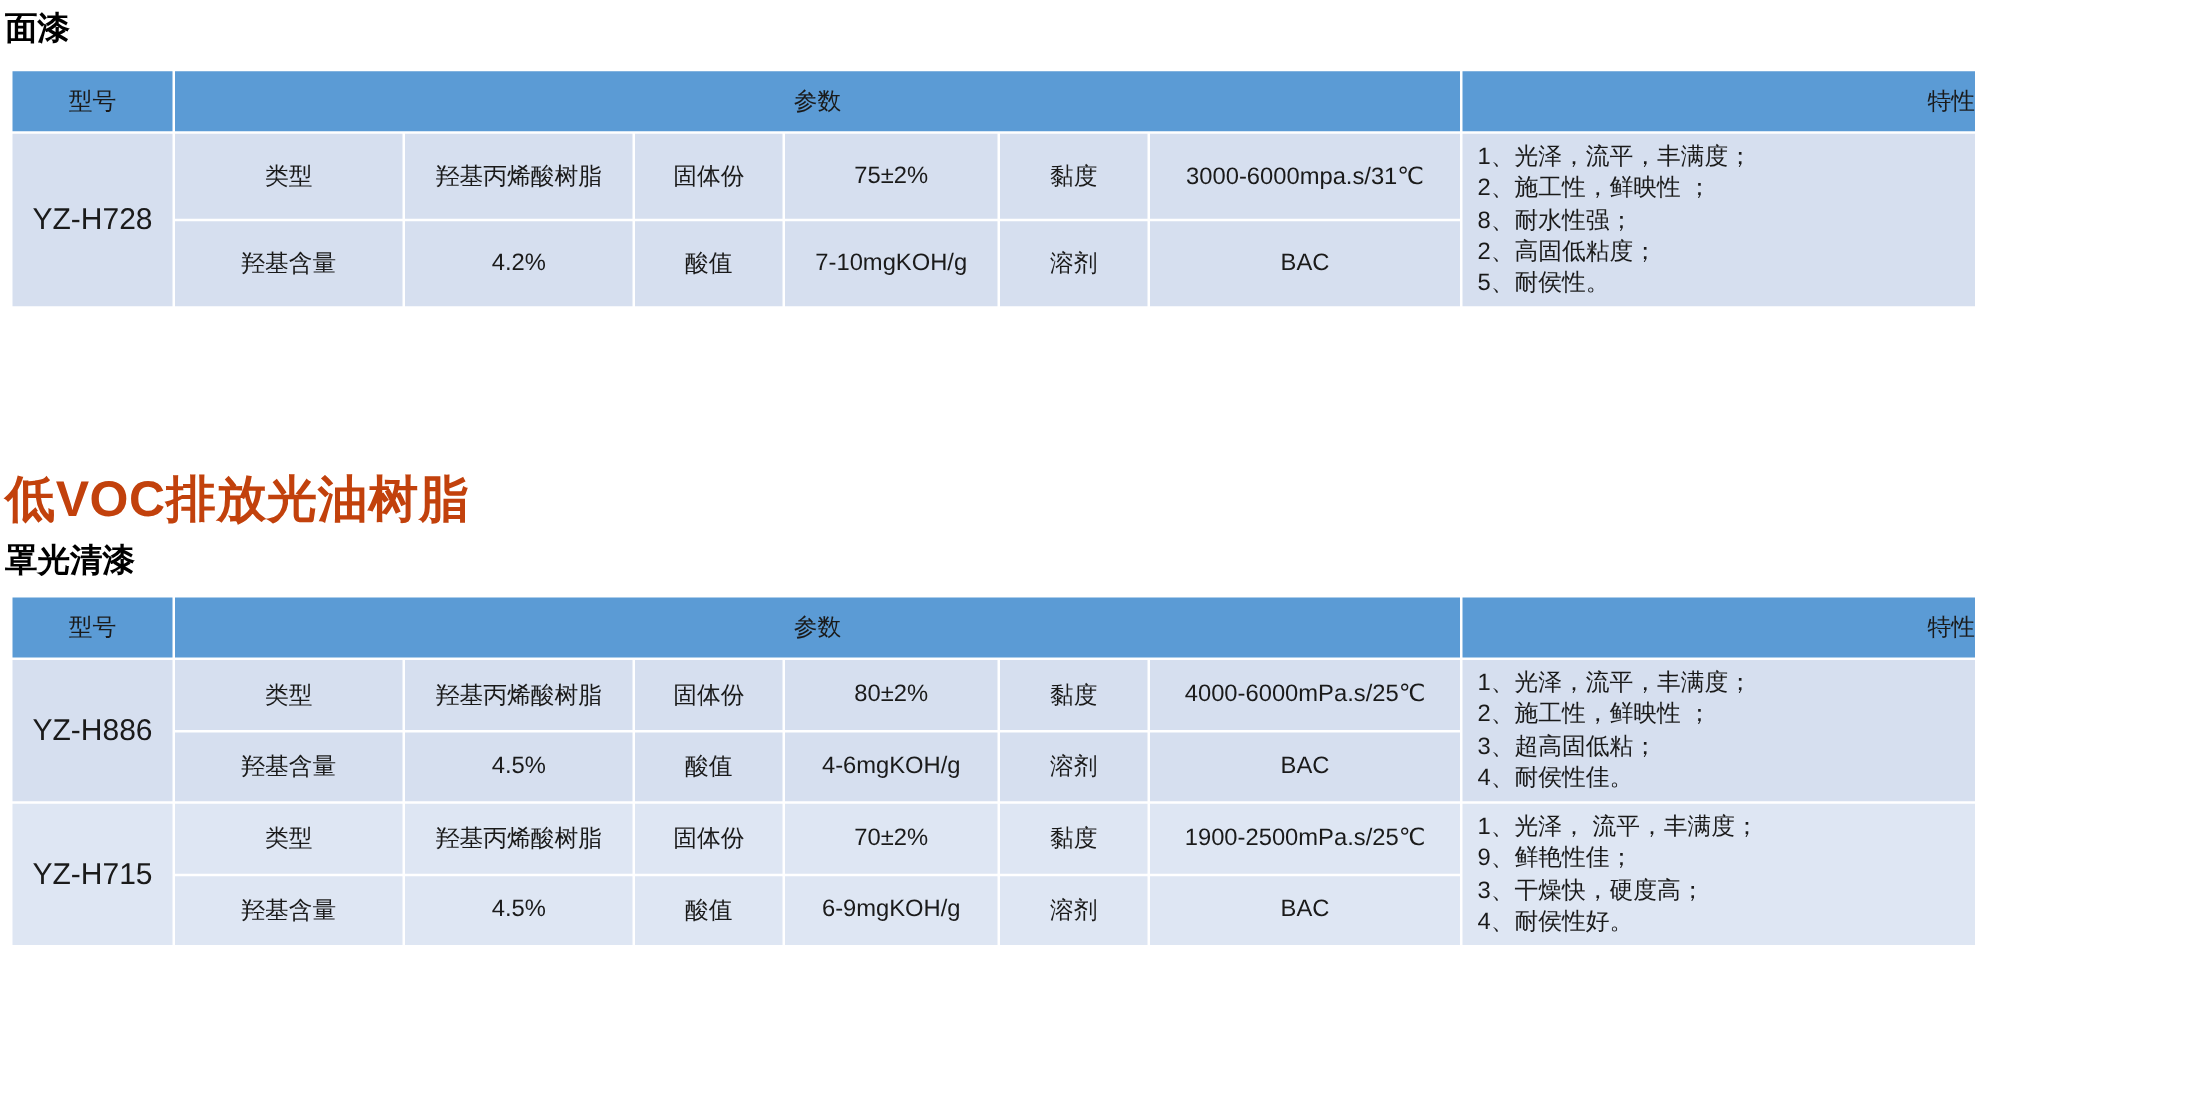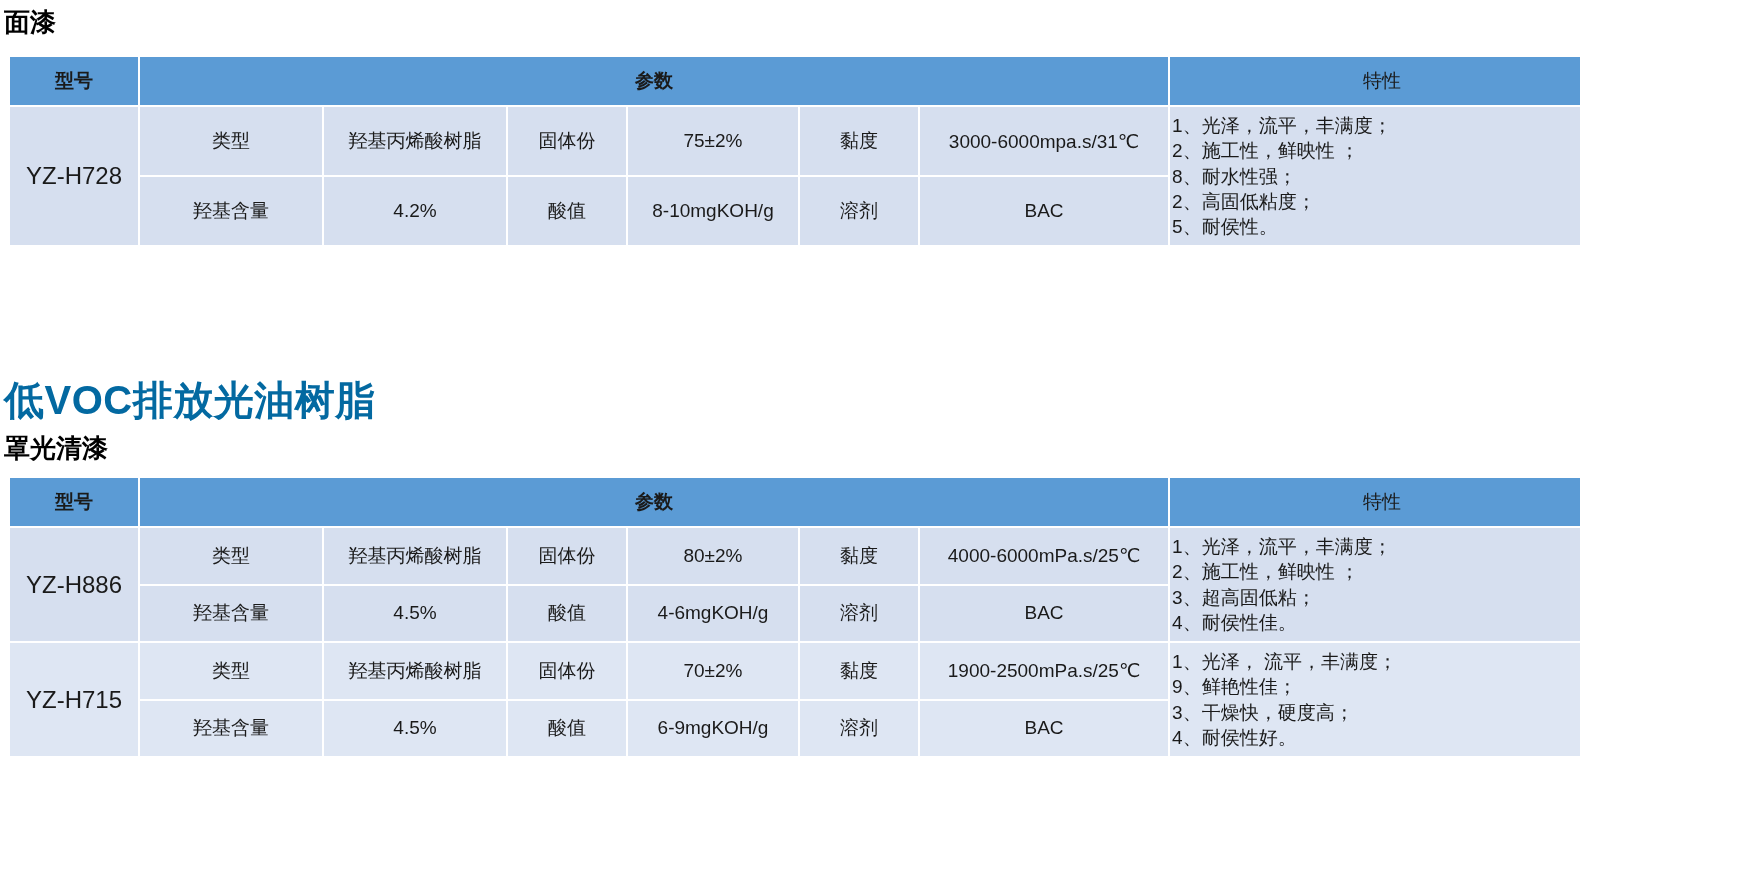--- a/index.html
+++ b/index.html
@@ -28,21 +28,21 @@
   .section-title {
     font-size: 26px;
     font-weight: bold;
     color: #000000;
     letter-spacing: 0px;
     line-height: 1.1;
   }
   .brand-title {
     font-size: 40px;
     font-weight: bold;
-    color: #0369a1;
+    color: #c2410c;
     line-height: 1.1;
     letter-spacing: 0.5px;
   }
 
   
   .spec-table {
     border-collapse: separate;
     border-spacing: 2px;
     width: 1556px;
     table-layout: fixed;
@@ -61,44 +61,43 @@
   
   .hdr {
     background: #5b9bd5;
     color: #ffffff;
     font-weight: bold;
     font-size: 23px;
     height: 48px;
   }
   .hdr.center {
     text-align: center;
-    font-weight: bold;
   }
   .hdr.feat {
-    text-align: center;
+    text-align: right;
     padding-left: 14px;
     margin-left: 12px;
   }
 
   
   .cell {
     background: #d6dfef;
     text-align: center;
     height: 51px;
   }
   .cell.light {
     background: #dee6f3;
   }
   .cell.model {
     text-align: center;
     font-size: 24px;
   }
   .cell.feat {
     text-align: left;
-    padding: 6px 10px 6px 2px;
+    padding: 6px 10px 6px 12px;
     line-height: 1.33;
     font-size: 19px;
     vertical-align: middle;
   }
   .cell.feat .fline {
     white-space: nowrap;
   }
 
   
   col.c-model  { width: 128px; }
@@ -157,21 +156,21 @@
             <div class="fline">2、施工性，鲜映性 ；</div>
             <div class="fline">8、耐水性强；</div>
             <div class="fline">2、高固低粘度；</div>
             <div class="fline">5、耐侯性。</div>
           </td>
         </tr>
         <tr>
           <td class="cell">羟基含量</td>
           <td class="cell">4.2%</td>
           <td class="cell">酸值</td>
-          <td class="cell">8-10mgKOH/g</td>
+          <td class="cell">7-10mgKOH/g</td>
           <td class="cell">溶剂</td>
           <td class="cell">BAC</td>
         </tr>
       </tbody>
     </table>
   </div>
 
   <div id="title-brand" class="brand-title">低VOC排放光油树脂</div>
 
   <div id="title-zhaoguang" class="section-title">罩光清漆</div>

